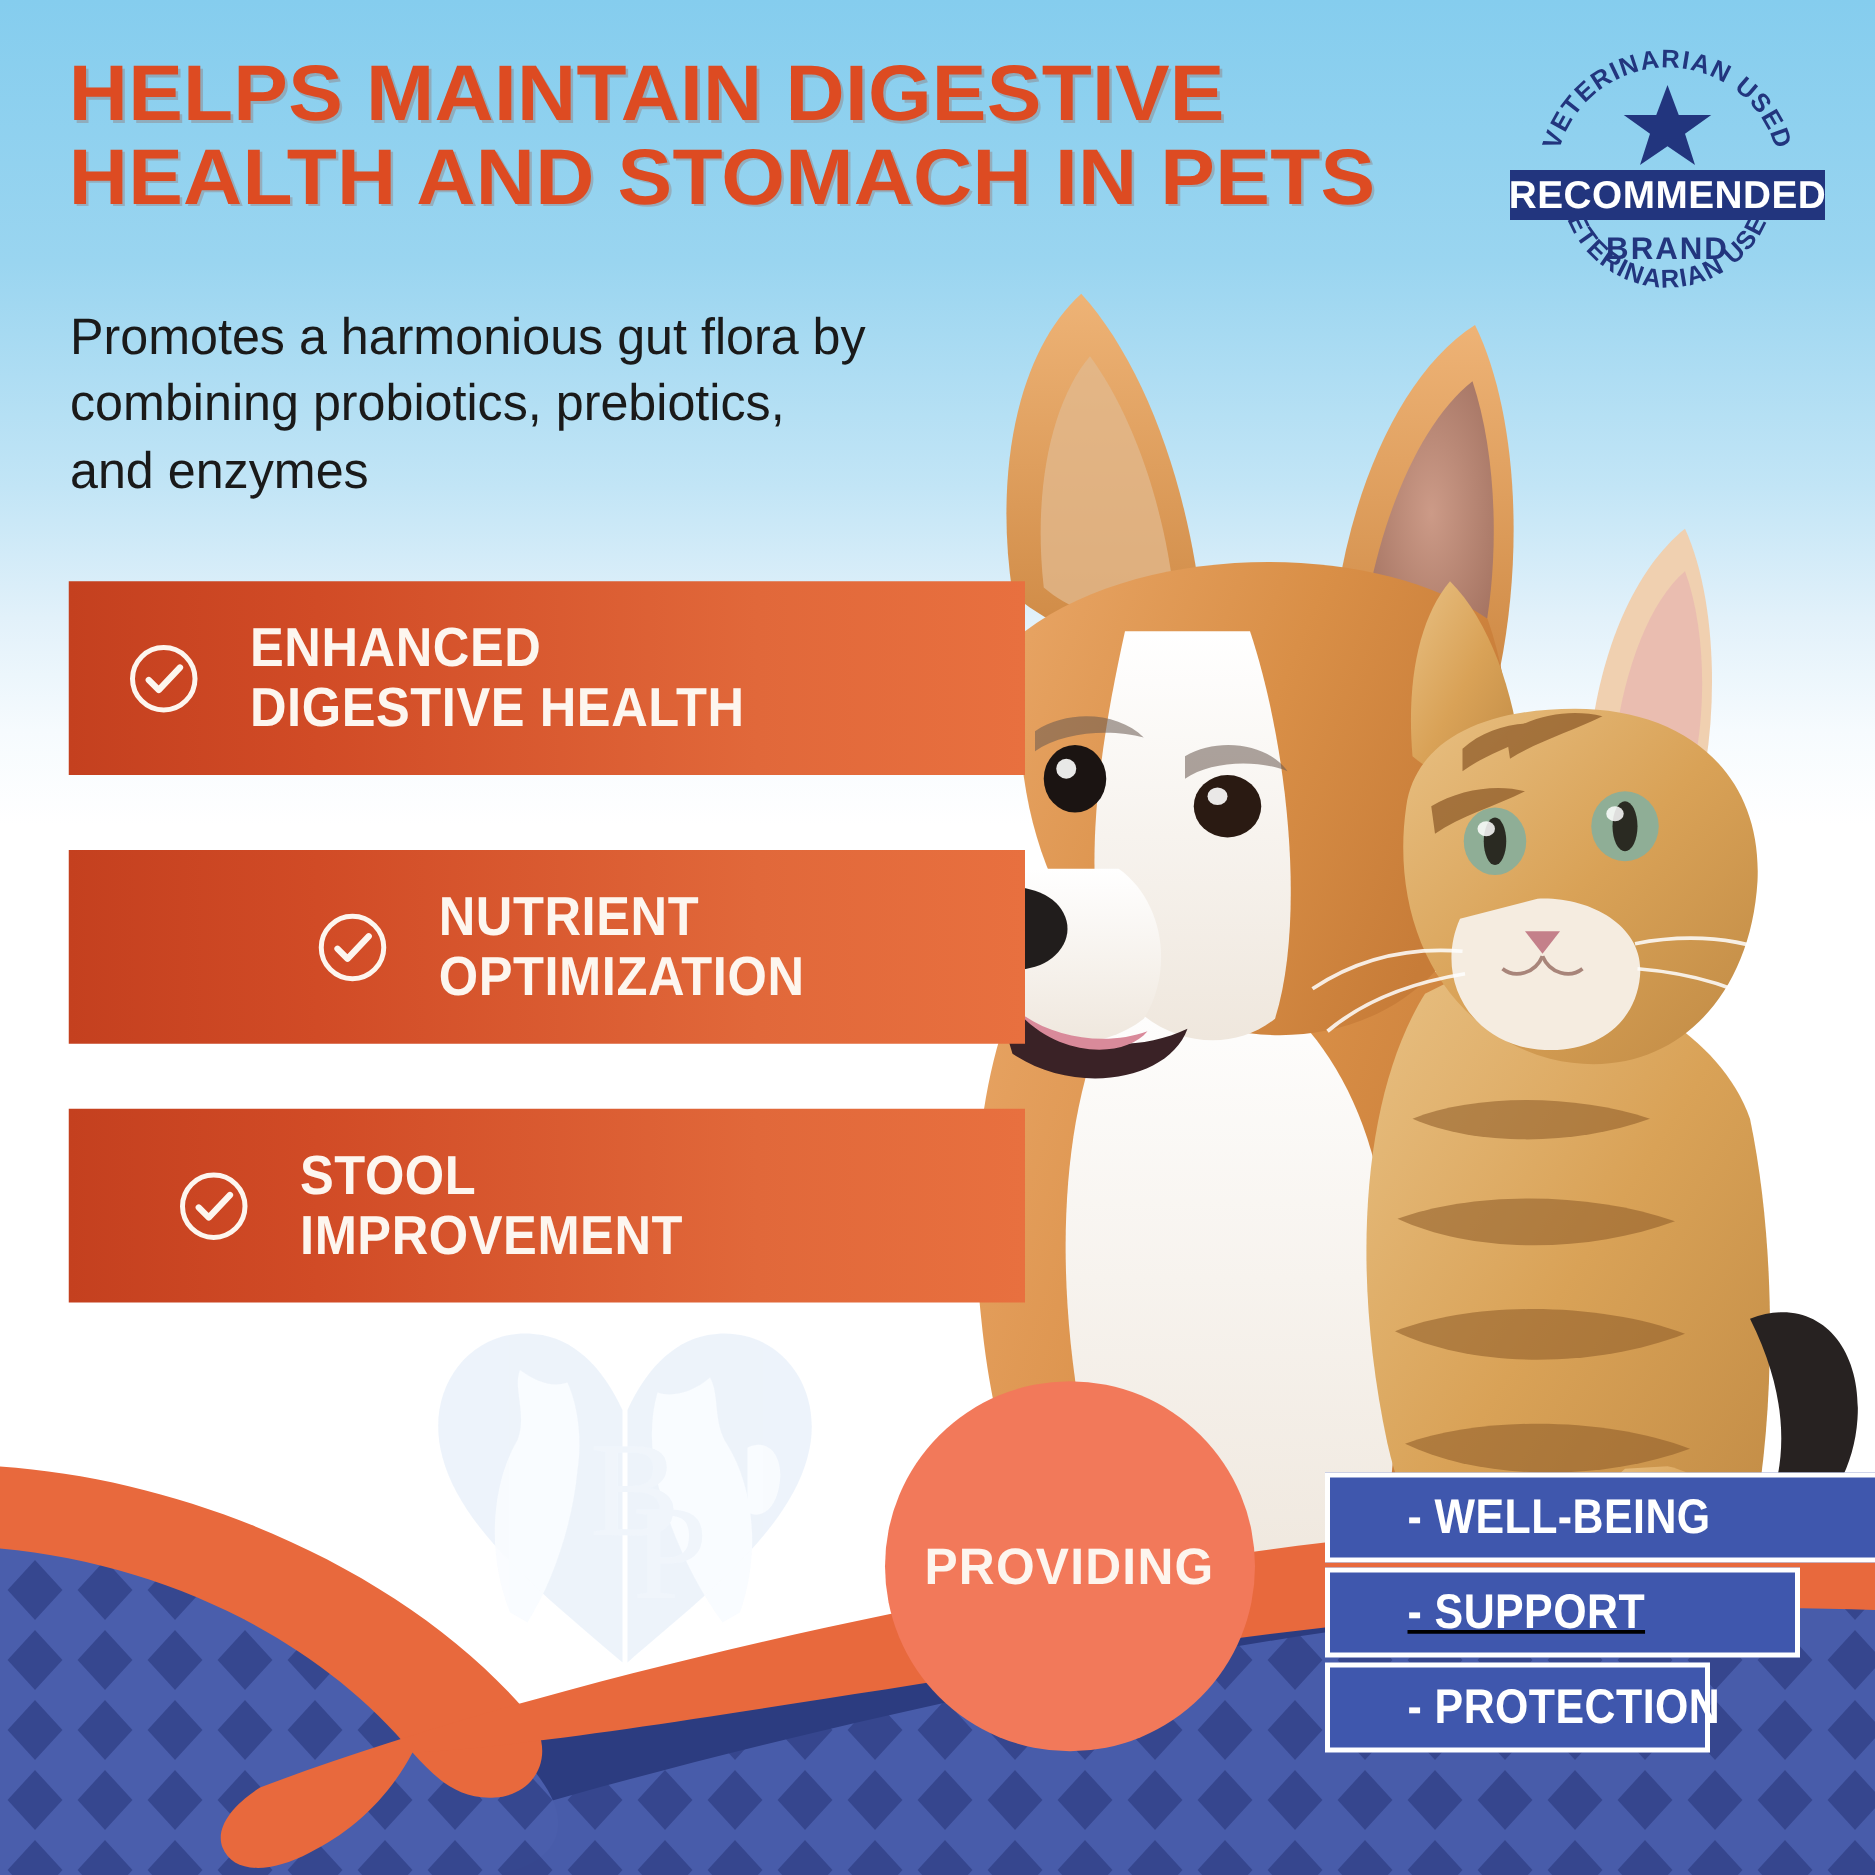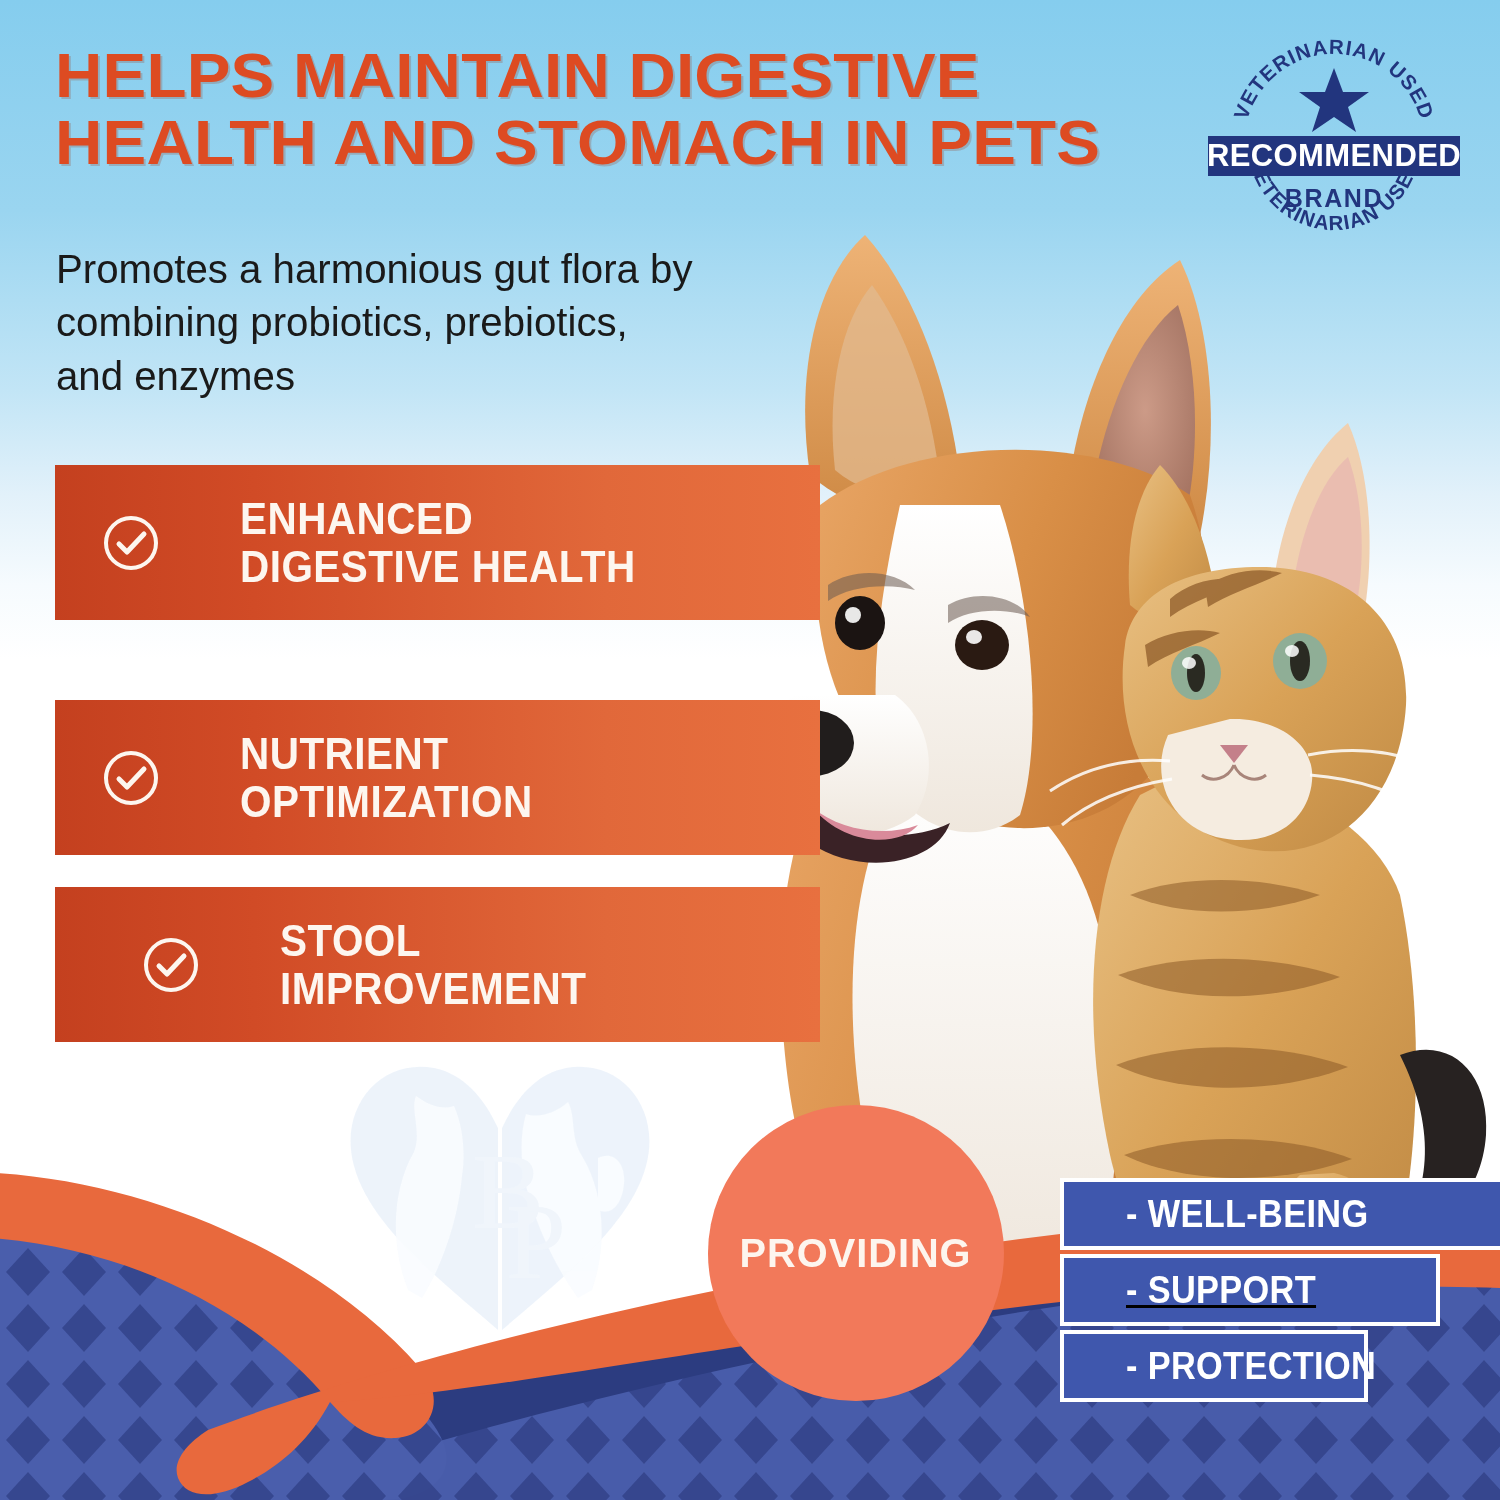--- a/index.html
+++ b/index.html
@@ -54,24 +54,24 @@
     position:absolute; left:1208px; top:32px;
     width:252px; height:200px;
   }
   .badge svg { width:100%; height:100%; display:block; }
 
   
   .bar {
     position:absolute; left:55px;
     width:765px; height:155px;
     background:linear-gradient(90deg,#c4401f 0%, #d14b26 26%, #e1683a 72%, #e8703f 100%);
-    display:flex; align-items:center;gap:40px;
+    display:flex; align-items:center;
   }
   .bar.b1 { top:465px; }
-  .bar.b2 { top:700px; }
+  .bar.b2 { top:680px;justify-content:center; }
   .bar.b3 { top:887px;padding-left:40px; }
 
   .chk {
     flex:0 0 auto;
     width:58px; height:58px;
     margin-left:47px; margin-right:40px;
   }
   .chk svg { width:100%; height:100%; display:block; }
 
   .bar-label {

